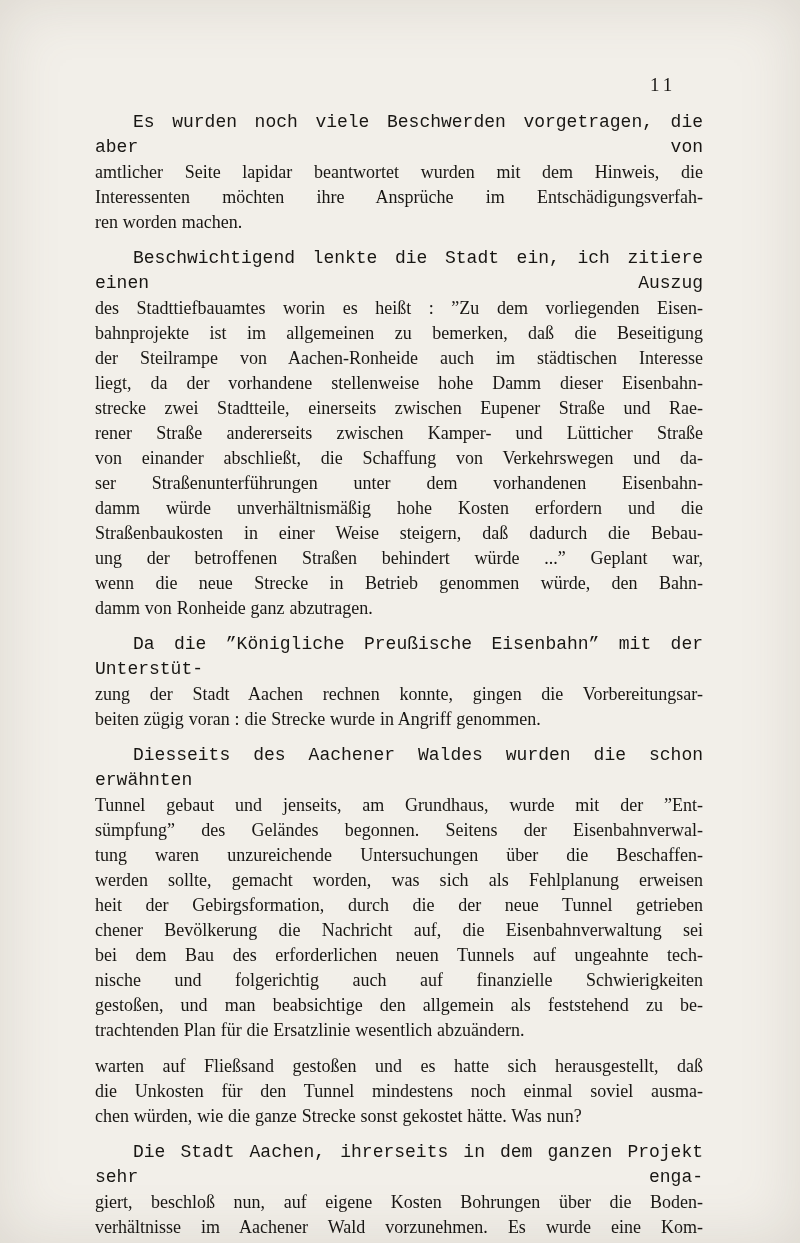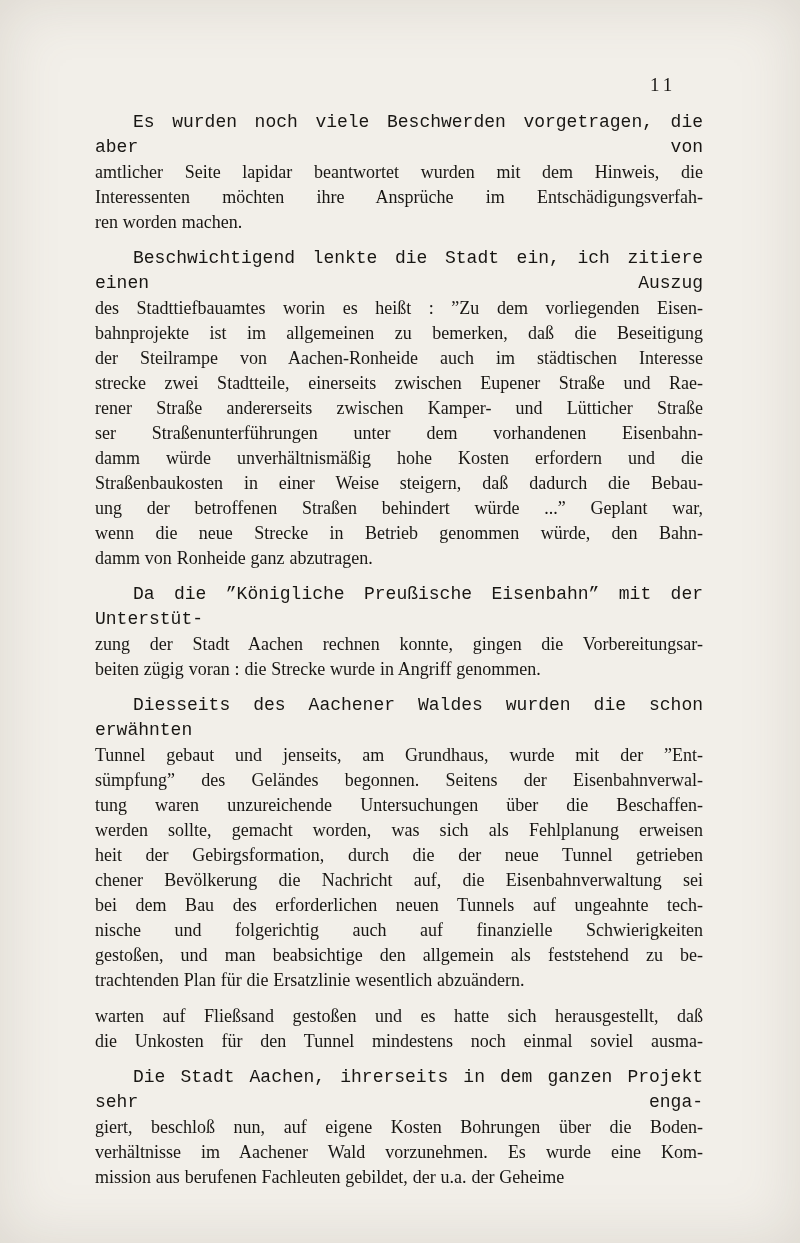--- a/index.html
+++ b/index.html
@@ -66,22 +66,24 @@
       <div class="line first">Es wurden noch viele Beschwerden vorgetragen, die aber von</div>
       <div class="line">amtlicher Seite lapidar beantwortet wurden mit dem Hinweis, die</div>
       <div class="line">Interessenten möchten ihre Ansprüche im Entschädigungsverfah-</div>
       <div class="line last">ren worden machen.</div>
     </div>
     <div class="paragraph">
       <div class="line first">Beschwichtigend lenkte die Stadt ein, ich zitiere einen Auszug</div>
       <div class="line">des Stadttiefbauamtes worin es heißt : ”Zu dem vorliegenden Eisen-</div>
       <div class="line">bahnprojekte ist im allgemeinen zu bemerken, daß die Beseitigung</div>
       <div class="line">der Steilrampe von Aachen-Ronheide auch im städtischen Interesse</div>
+      <div class="line">liegt, da der vorhandene stellenweise hohe Damm dieser Eisenbahn-</div>
       <div class="line">strecke zwei Stadtteile, einerseits zwischen Eupener Straße und Rae-</div>
       <div class="line">rener Straße andererseits zwischen Kamper- und Lütticher Straße</div>
+      <div class="line">von einander abschließt, die Schaffung von Verkehrswegen und da-</div>
       <div class="line">ser Straßenunterführungen unter dem vorhandenen Eisenbahn-</div>
       <div class="line">damm würde unverhältnismäßig hohe Kosten erfordern und die</div>
       <div class="line">Straßenbaukosten in einer Weise steigern, daß dadurch die Bebau-</div>
       <div class="line">ung der betroffenen Straßen behindert würde ...” Geplant war,</div>
       <div class="line">wenn die neue Strecke in Betrieb genommen würde, den Bahn-</div>
       <div class="line last">damm von Ronheide ganz abzutragen.</div>
     </div>
     <div class="paragraph">
       <div class="line first">Da die ”Königliche Preußische Eisenbahn” mit der Unterstüt-</div>
       <div class="line">zung der Stadt Aachen rechnen konnte, gingen die Vorbereitungsar-</div>
@@ -96,20 +98,21 @@
       <div class="line">heit der Gebirgsformation, durch die der neue Tunnel getrieben</div>
       <div class="line">chener Bevölkerung die Nachricht auf, die Eisenbahnverwaltung sei</div>
       <div class="line">bei dem Bau des erforderlichen neuen Tunnels auf ungeahnte tech-</div>
       <div class="line">nische und folgerichtig auch auf finanzielle Schwierigkeiten</div>
       <div class="line">gestoßen, und man beabsichtige den allgemein als feststehend zu be-</div>
       <div class="line last">trachtenden Plan für die Ersatzlinie wesentlich abzuändern.</div>
     </div>
     <div class="paragraph">
       <div class="line">warten auf Fließsand gestoßen und es hatte sich herausgestellt, daß</div>
       <div class="line">die Unkosten für den Tunnel mindestens noch einmal soviel ausma-</div>
+      <div class="line last">chen würden, wie die ganze Strecke sonst gekostet hätte. Was nun?</div>
     </div>
     <div class="paragraph">
       <div class="line first">Die Stadt Aachen, ihrerseits in dem ganzen Projekt sehr enga-</div>
       <div class="line">giert, beschloß nun, auf eigene Kosten Bohrungen über die Boden-</div>
       <div class="line">verhältnisse im Aachener Wald vorzunehmen. Es wurde eine Kom-</div>
       <div class="line last">mission aus berufenen Fachleuten gebildet, der u.a. der Geheime</div>
     </div>
   </div>
 
 </body></html>

